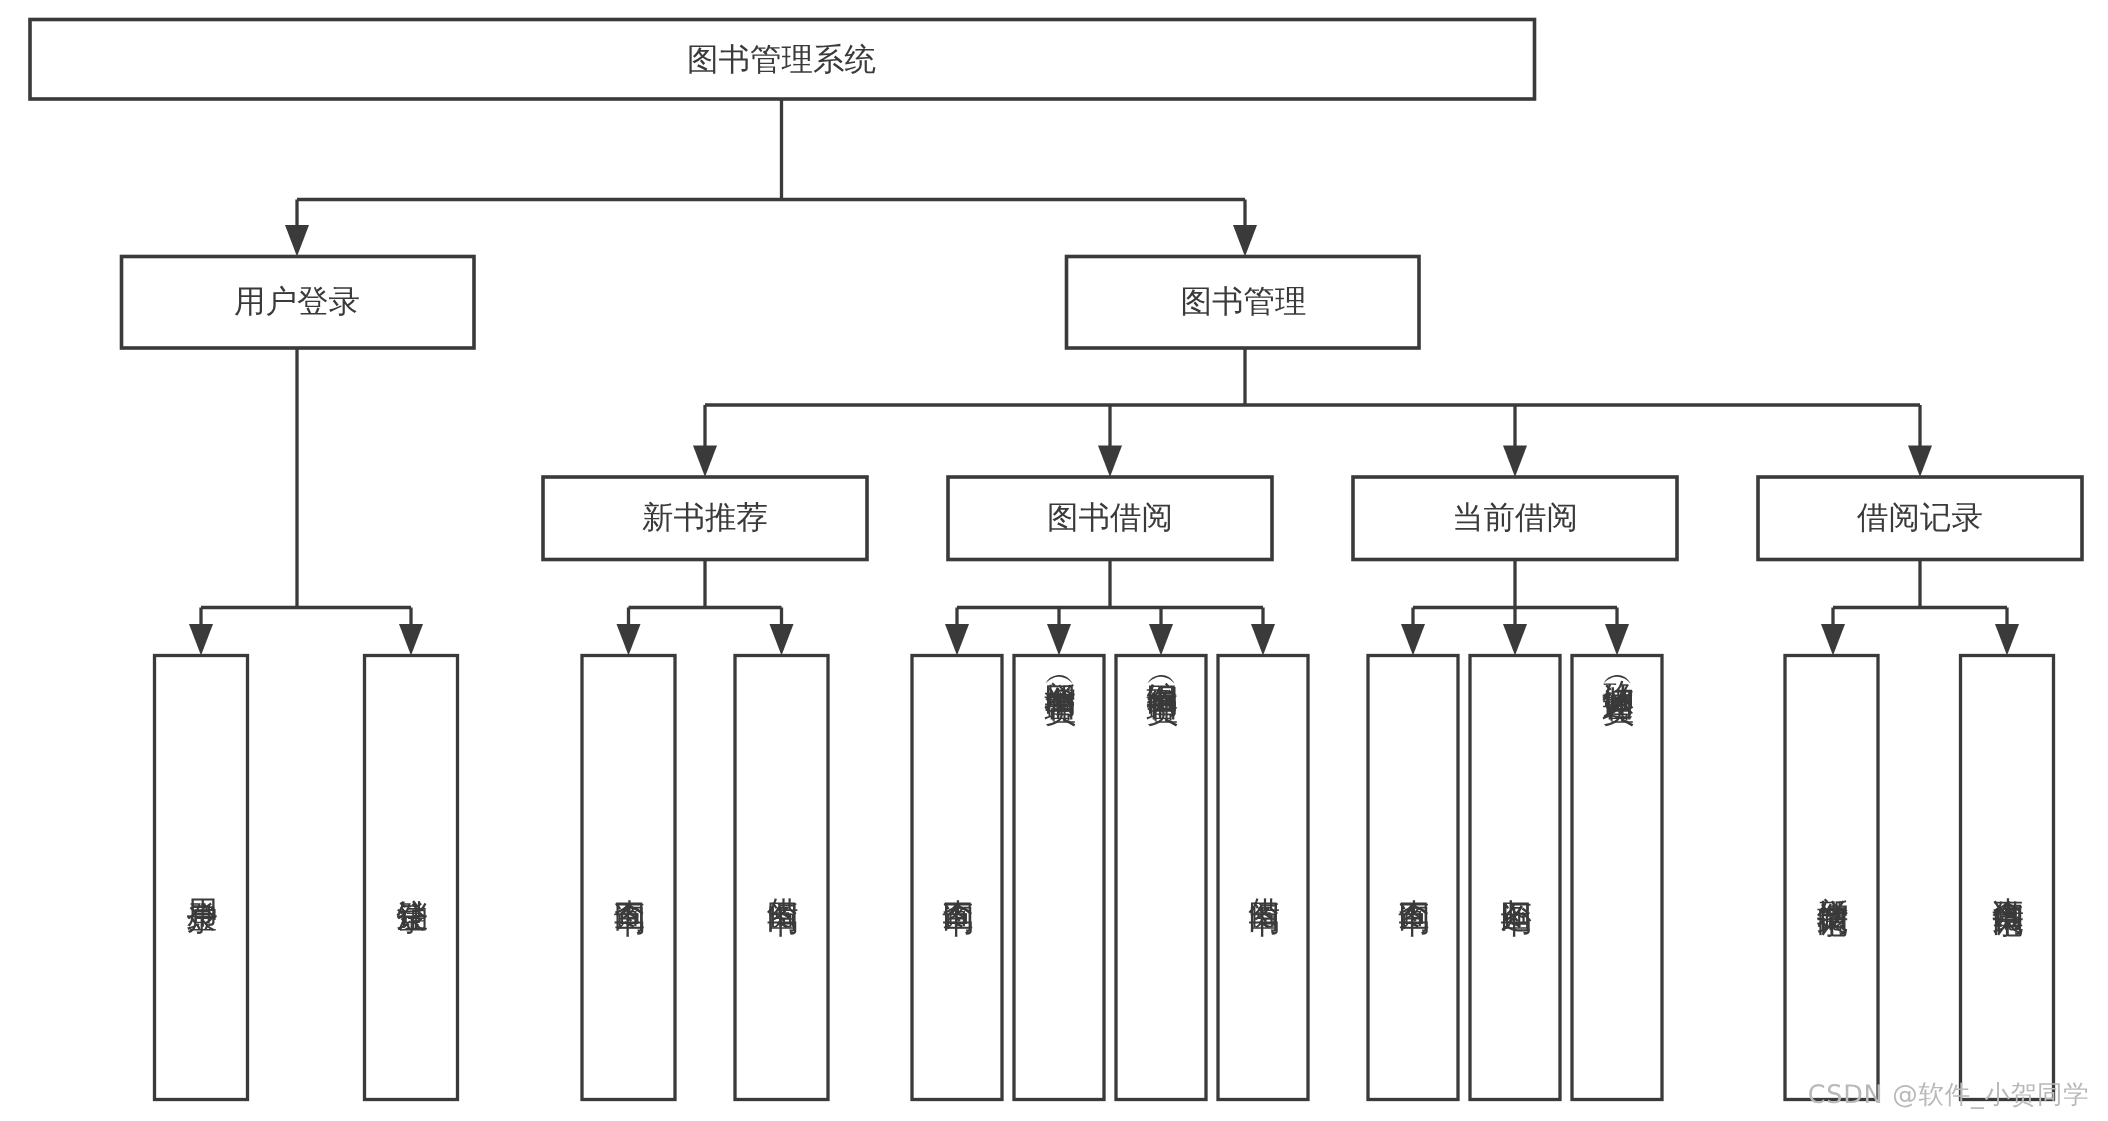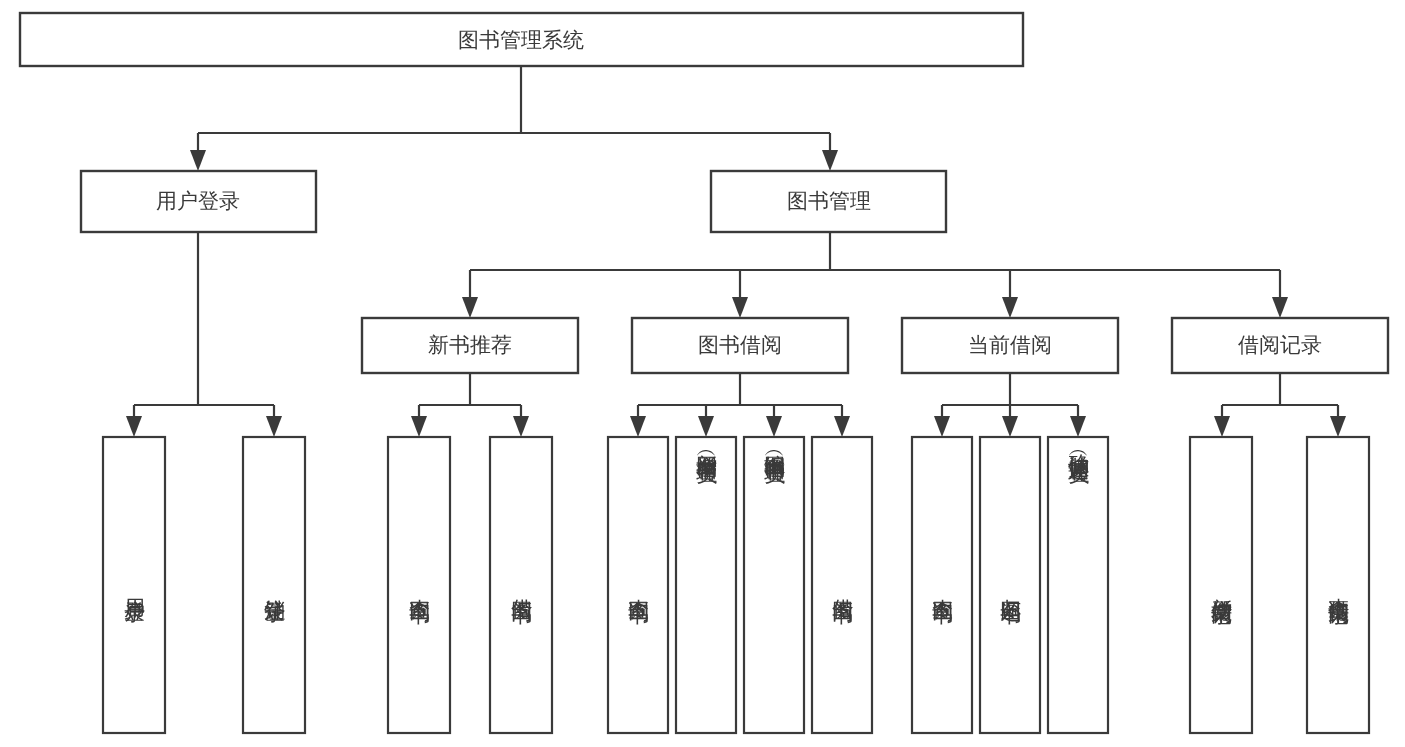--- a/index.html
+++ b/index.html
@@ -252,14 +252,15 @@
     <span class="v-label">确认归还（管理员）</span>
   </div>
 
   <div class="v-label-wrap" style="left:1190px; top:437px; width:62px; height:296px;">
     <span class="v-label">新增借阅记录</span>
   </div>
   <div class="v-label-wrap" style="left:1307px; top:437px; width:62px; height:296px;">
     <span class="v-label">查询借阅记录</span>
   </div>
 
+  <div class="watermark">CSDN @软件_小贺同学</div>
 
 </div>
 
 </body></html>

